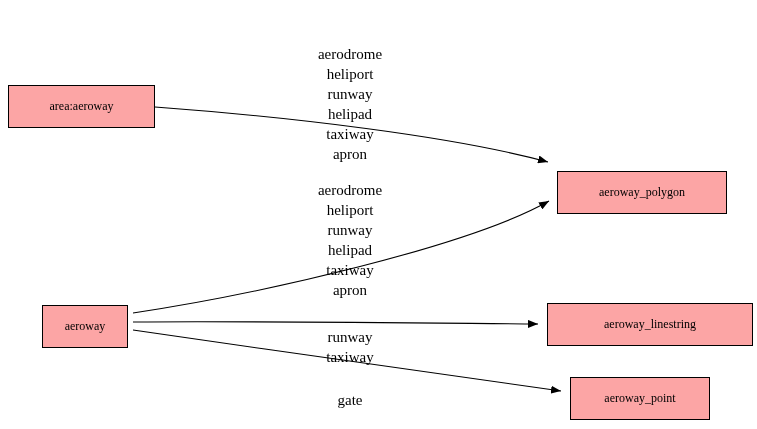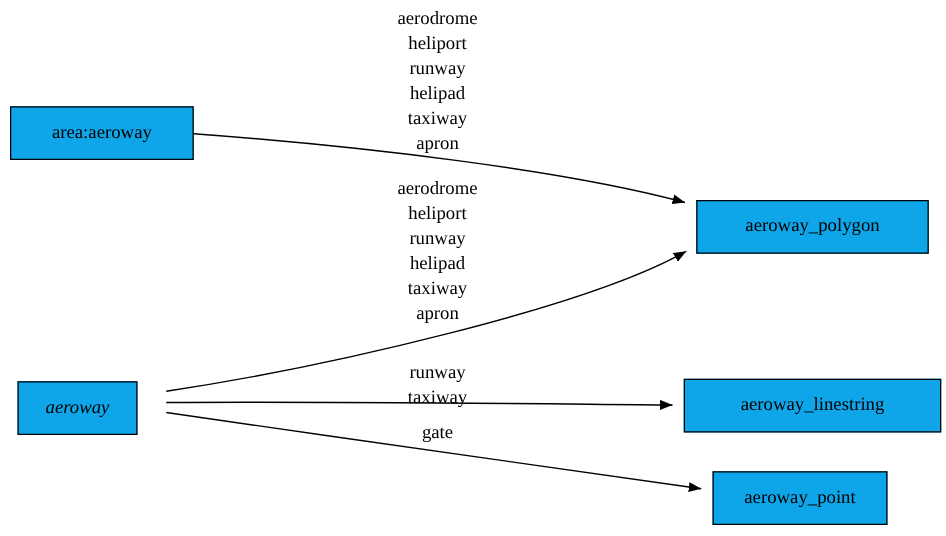--- a/index.html
+++ b/index.html
@@ -23,34 +23,35 @@
   }
   .edge {
     fill: none;
     stroke: #000000;
     stroke-width: 1.1;
   }
   .node {
     position: absolute;
     box-sizing: border-box;
     border: 1px solid #000000;
-    background: #0ea5e9;
+    background: #fca5a5;
     height: 43px;
     display: flex;
     align-items: center;
     justify-content: center;
-    font-size: 15px;
+    font-size: 12px;
     white-space: nowrap;
   }
   .edge-label {
     position: absolute;
     text-align: center;
     font-size: 15px;
     line-height: 20px;
     white-space: pre-line;
+    margin-top: 39px;
   }
 </style>
 </head>
 <body>
 
 <div class="diagram">
 
   <svg class="edge-layer" width="757" height="429" viewBox="0 0 757 429">
     <defs>
       <marker id="arrow" markerWidth="11" markerHeight="8" refX="10" refY="4" orient="auto" markerUnits="userSpaceOnUse">
@@ -58,23 +59,23 @@
       </marker>
     </defs>
     <path class="edge" marker-end="url(#arrow)" d="M155,107 C290,117 452,136 548,162"></path>
     <path class="edge" marker-end="url(#arrow)" d="M133,313 C260,294 470,246 549,201"></path>
     <path class="edge" marker-end="url(#arrow)" d="M133,322 C255,321 420,323 538,324"></path>
     <path class="edge" marker-end="url(#arrow)" d="M133,330 C280,351 455,377 561,391"></path>
   </svg>
 
   <div class="node" style="left:8px; top:85px; width:147px;">area:aeroway</div>
 
-  <div class="node" style="left:14px; top:305px; width:96px;font-style:italic;">aeroway</div>
+  <div class="node" style="left:42px; top:305px; width:86px;">aeroway</div>
 
-  <div class="node" style="left:557px; top:160px; width:186px;text-align:right;">aeroway_polygon</div>
+  <div class="node" style="left:557px; top:171px; width:170px;text-align:right;">aeroway_polygon</div>
 
   <div class="node" style="left:547px; top:303px; width:206px;font-family:Liberation Serif, serif;">aeroway_linestring</div>
 
   <div class="node" style="left:570px; top:377px; width:140px;">aeroway_point</div>
 
   <div class="edge-label" style="left:280px; top:5px; width:140px;">aerodrome
 heliport
 runway
 helipad
 taxiway
@@ -83,15 +84,15 @@
   <div class="edge-label" style="left:280px; top:141px; width:140px;">aerodrome
 heliport
 runway
 helipad
 taxiway
 apron</div>
 
   <div class="edge-label" style="left:280px; top:288px; width:140px;">runway
 taxiway</div>
 
-  <div class="edge-label" style="left:280px; top:336px; width:140px;">gate</div>
+  <div class="edge-label" style="left:280px; top:351px; width:140px;">gate</div>
 
 </div>
 
 </body></html>

